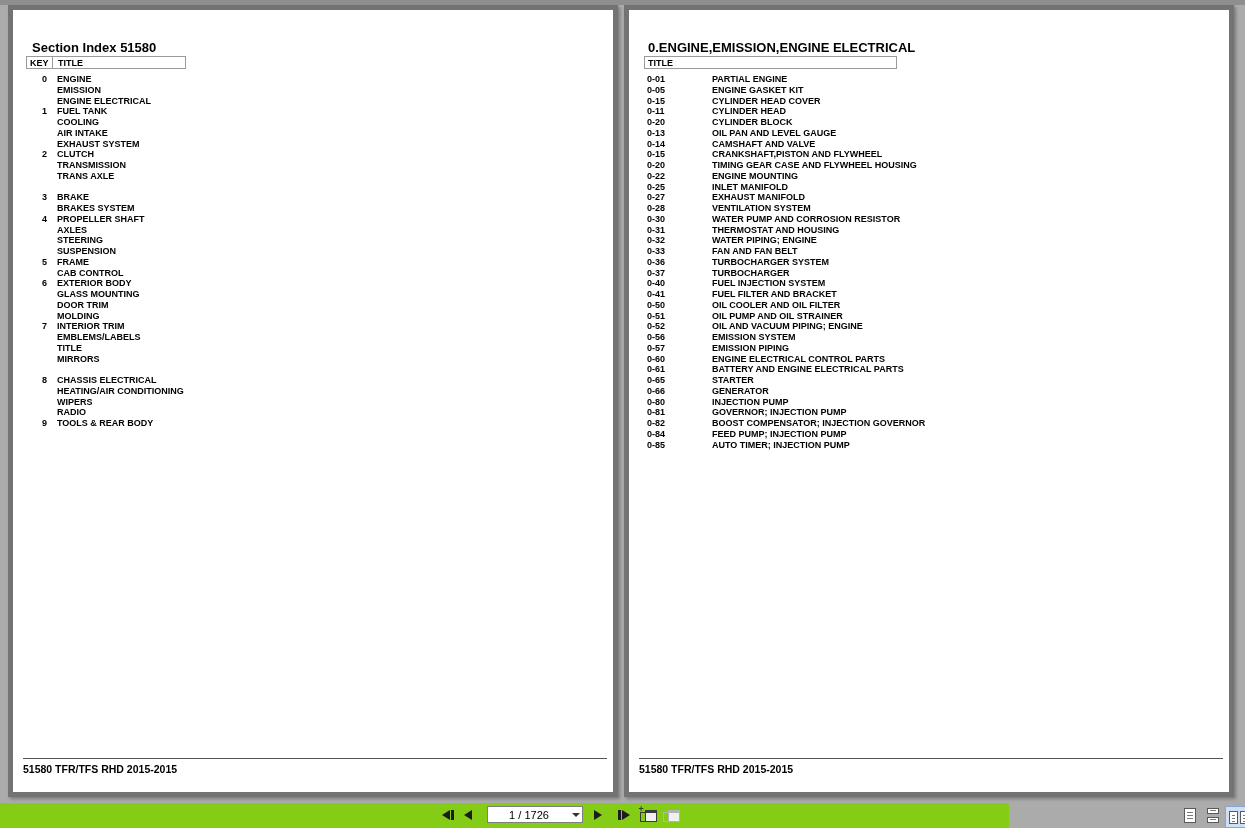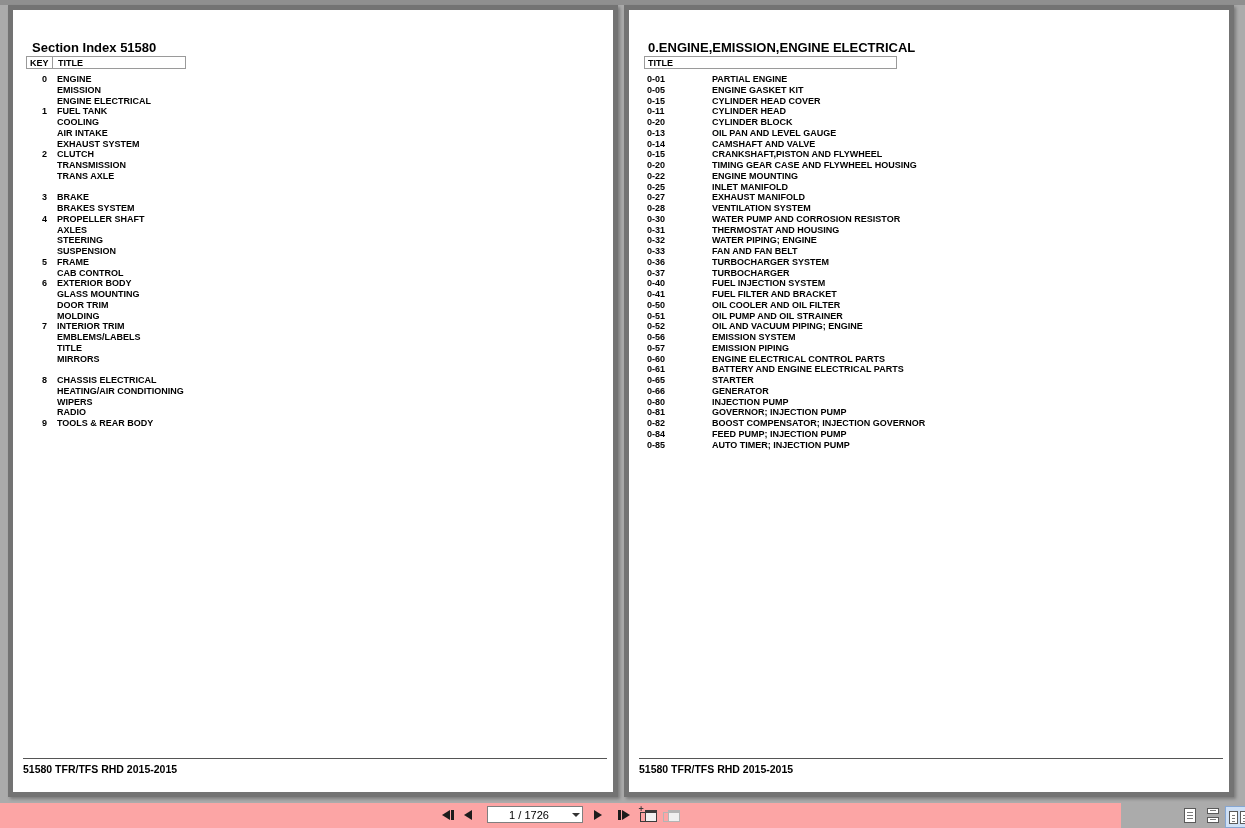--- a/index.html
+++ b/index.html
@@ -25,21 +25,21 @@
   .trow{height:10.75px;line-height:10.75px;white-space:nowrap;}
   .trow.spacer{height:10.75px;}
   .tkey-left{display:inline-block;width:21px;text-align:right;}
   .tkey-left + .ttitle{margin-left:10px;}
   .tkey-right{display:inline-block;width:30px;padding-left:3px;text-align:left;}
   .tkey-right + .ttitle{margin-left:3px;padding-left:32px;}
   .page-footer{position:absolute;top:748px;left:10px;right:6px;border-top:1px solid #555;
     text-align:left;padding-top:4px;font-size:10.5px;font-weight:bold;color:#000;}
 
   
-  .toolbar{position:absolute;top:803px;left:0;width:1121px;height:25px;background:#fca5a5;}
+  .toolbar{position:absolute;top:803px;left:0;width:1009px;height:25px;background:#84cc16;}
   .tb-btn{position:absolute;top:3px;height:18px;display:flex;align-items:center;justify-content:center;gap:1px;cursor:pointer;}
   .tri-l{width:0;height:0;border-top:5px solid transparent;border-bottom:5px solid transparent;border-right:8px solid #1c1c1c;}
   .tri-r{width:0;height:0;border-top:5px solid transparent;border-bottom:5px solid transparent;border-left:8px solid #1c1c1c;}
   .vbar{width:3px;height:10px;background:#1c1c1c;}
   .combo{position:absolute;left:487px;top:3px;width:96px;height:17px;background:#fff;
     border:1px solid #7f7f7f;box-sizing:border-box;display:flex;align-items:center;cursor:text;}
   .combo .val{flex:1;text-align:center;font-size:11px;color:#000;}
   .combo .drop{width:12px;height:100%;display:flex;align-items:center;justify-content:center;cursor:pointer;}
   .combo .drop i{width:0;height:0;border-left:4px solid transparent;border-right:4px solid transparent;border-top:4px solid #333;}
   .win-icon{position:relative;width:17px;height:14px;color:#3a3a3a;}

